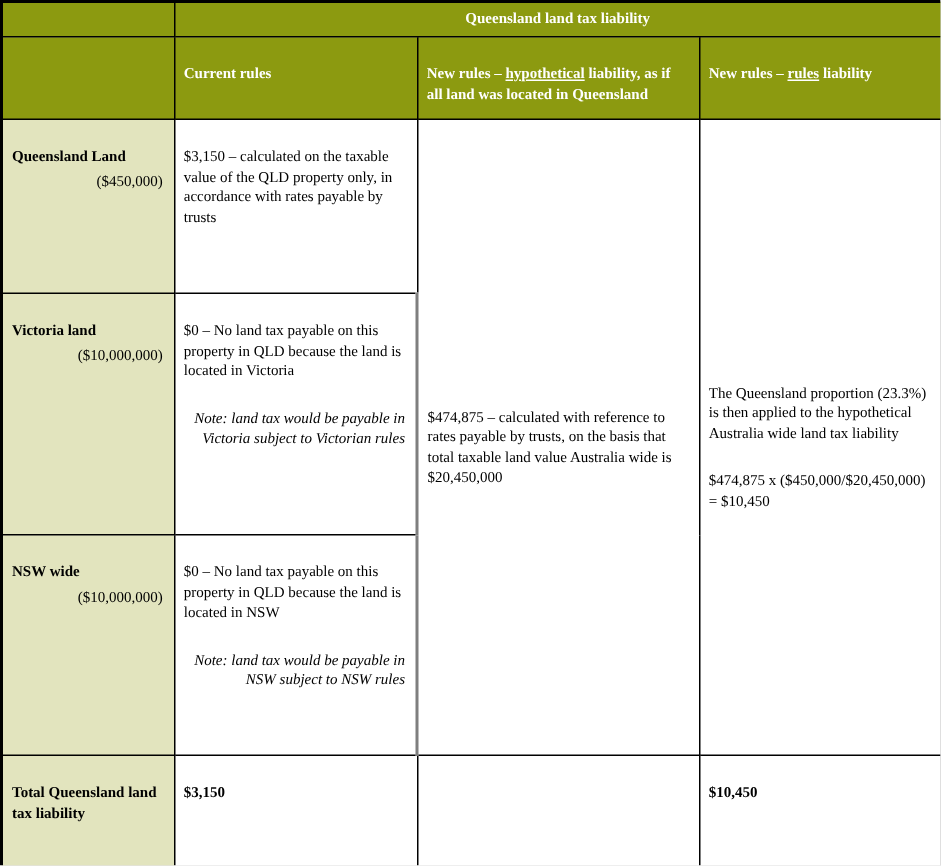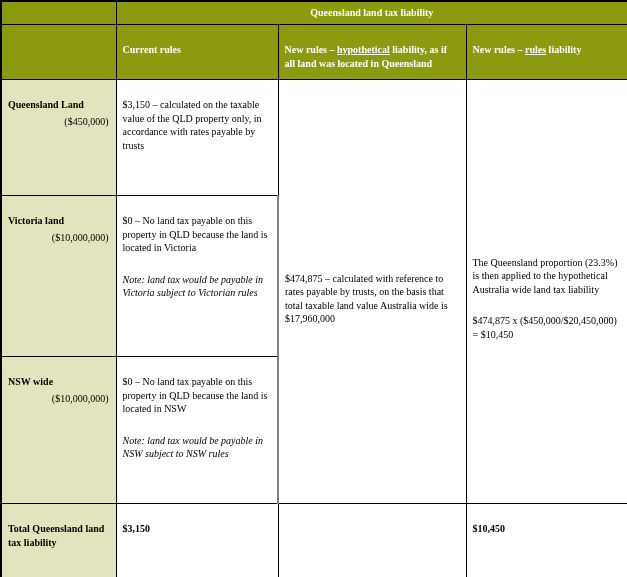--- a/index.html
+++ b/index.html
@@ -45,21 +45,21 @@
   .r-qld     { height: 116px; }
   .r-vic     { height: 161px; }
   .r-nsw     { height: 147px; }
   .r-total   { height: 74px; }
 
   .u { text-decoration: underline; }
   .rname { font-weight: bold; }
   .rval { margin-top: 3px; text-align: right; }
   td p { margin: 0; }
   p.gap { margin-top: 18px; }
-  p.note { margin-top: 18px; font-style: italic; }
+  p.note { margin-top: 18px; font-style: italic; text-align: right; }
   td.center-v { vertical-align: middle; }
   .bold { font-weight: bold; }
 </style>
 </head>
 <body>
 
 <div class="page">
   <table class="tax-table">
     <colgroup>
       <col style="width:115px">
@@ -82,21 +82,21 @@
 
       <tr class="r-qld">
         <td class="pale">
           <div class="rname">Queensland Land</div>
           <div class="rval">($450,000)</div>
         </td>
         <td>
             <p>$3,150 – calculated on the taxable value of the QLD property only, in accordance with rates payable by trusts</p>
           </td>
         <td class="center-v" rowspan="3">
-            <p>$474,875 – calculated with reference to rates payable by trusts, on the basis that total taxable land value Australia wide is $17,960,000</p>
+            <p>$474,875 – calculated with reference to rates payable by trusts, on the basis that total taxable land value Australia wide is $20,450,000</p>
           </td>
         <td class="center-v" rowspan="3">
           <p>The Queensland proportion (23.3%) is then applied to the hypothetical Australia wide land tax liability</p>
           <p class="gap">$474,875 x ($450,000/$20,450,000) = $10,450</p>
         </td>
       </tr>
 
       <tr class="r-vic">
         <td class="pale">
           <div class="rname">Victoria land</div>

